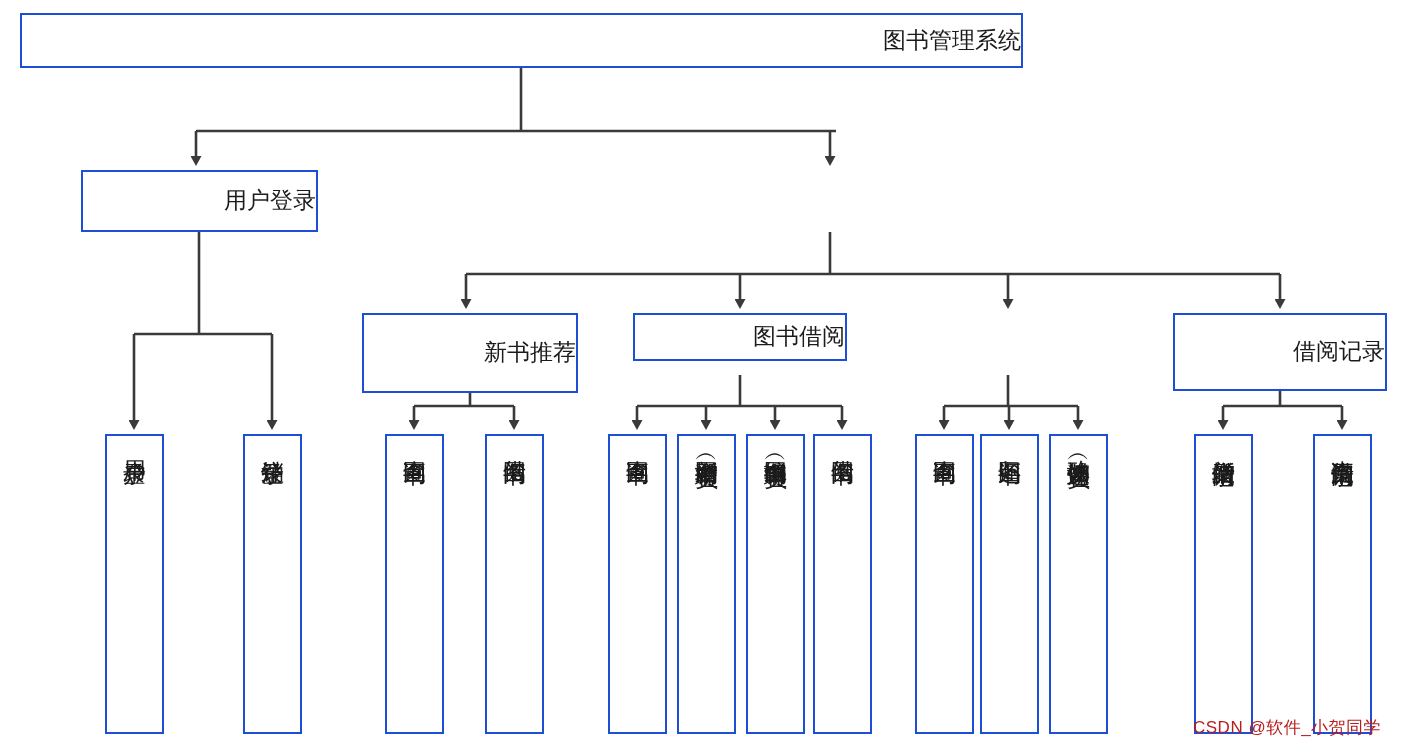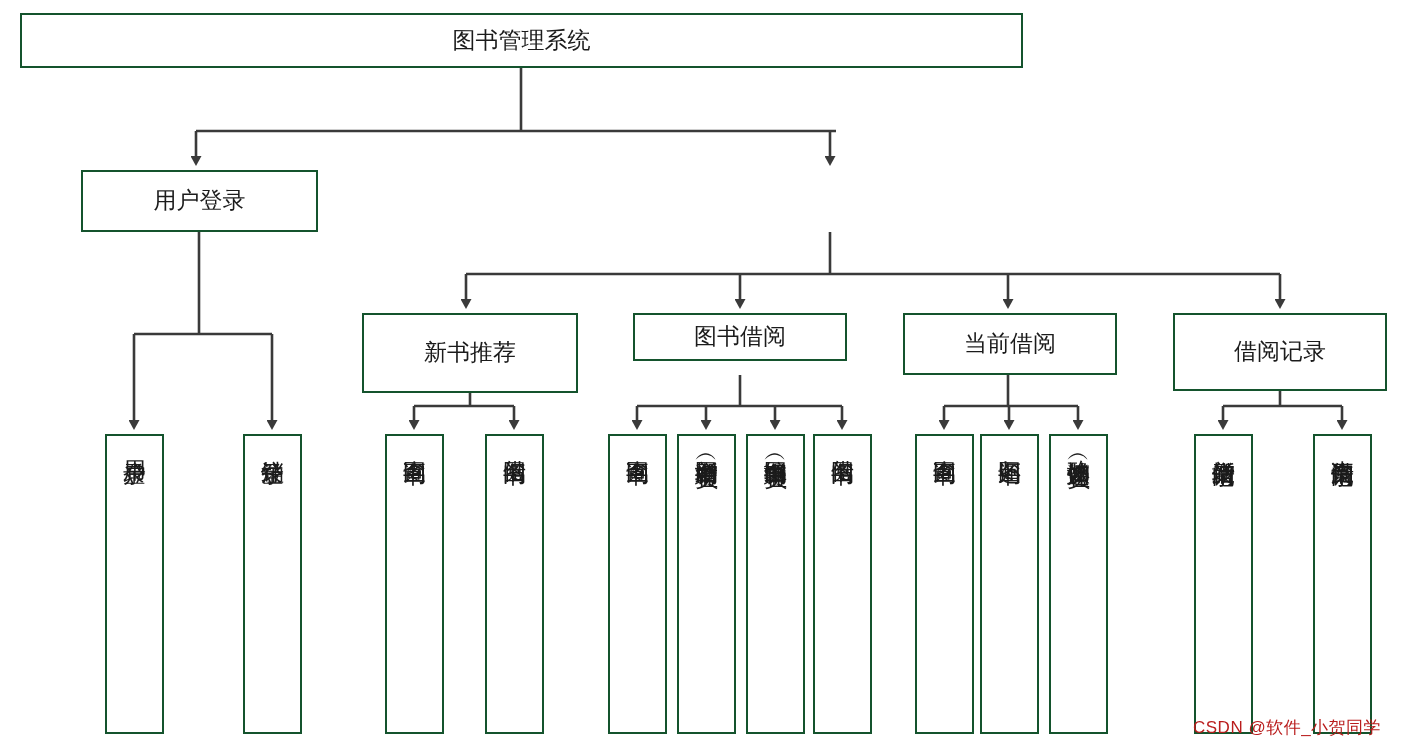--- a/index.html
+++ b/index.html
@@ -21,24 +21,24 @@
     position: absolute;
     left: 0;
     top: 0;
     width: 1405px;
     height: 747px;
   }
   .node {
     position: absolute;
     box-sizing: border-box;
     background: #ffffff;
-    border: 2px solid #14532d;
+    border: 2px solid #1d4ed8;
     display: flex;
     align-items: center;
-    justify-content: center;
+    justify-content: flex-end;
     color: #1b1b1b;
   }
   .node-label {
     display: block;
     text-align: center;
     line-height: 1.18;
     white-space: nowrap;
   }
   .horiz .node-label {
     font-size: 23px;
@@ -125,23 +125,20 @@
   <div class="node horiz" style="left:81px; top:170px; width:237px; height:62px;">
     <span class="node-label">用户登录</span>
   </div>
 
   <div class="node horiz" style="left:362px; top:313px; width:216px; height:80px;">
     <span class="node-label">新书推荐</span>
   </div>
   <div class="node horiz" style="left:633px; top:313px; width:214px; height:48px;">
     <span class="node-label">图书借阅</span>
   </div>
-  <div class="node horiz" style="left:903px; top:313px; width:214px; height:62px;">
-    <span class="node-label">当前借阅</span>
-  </div>
   <div class="node horiz" style="left:1173px; top:313px; width:214px; height:78px;">
     <span class="node-label">借阅记录</span>
   </div>
 
   <div class="node vert" style="left:105px; top:434px; width:59px; height:300px;">
     <span class="node-label">用户登录</span>
   </div>
   <div class="node vert" style="left:243px; top:434px; width:59px; height:300px;">
     <span class="node-label">注销登录</span>
   </div>

